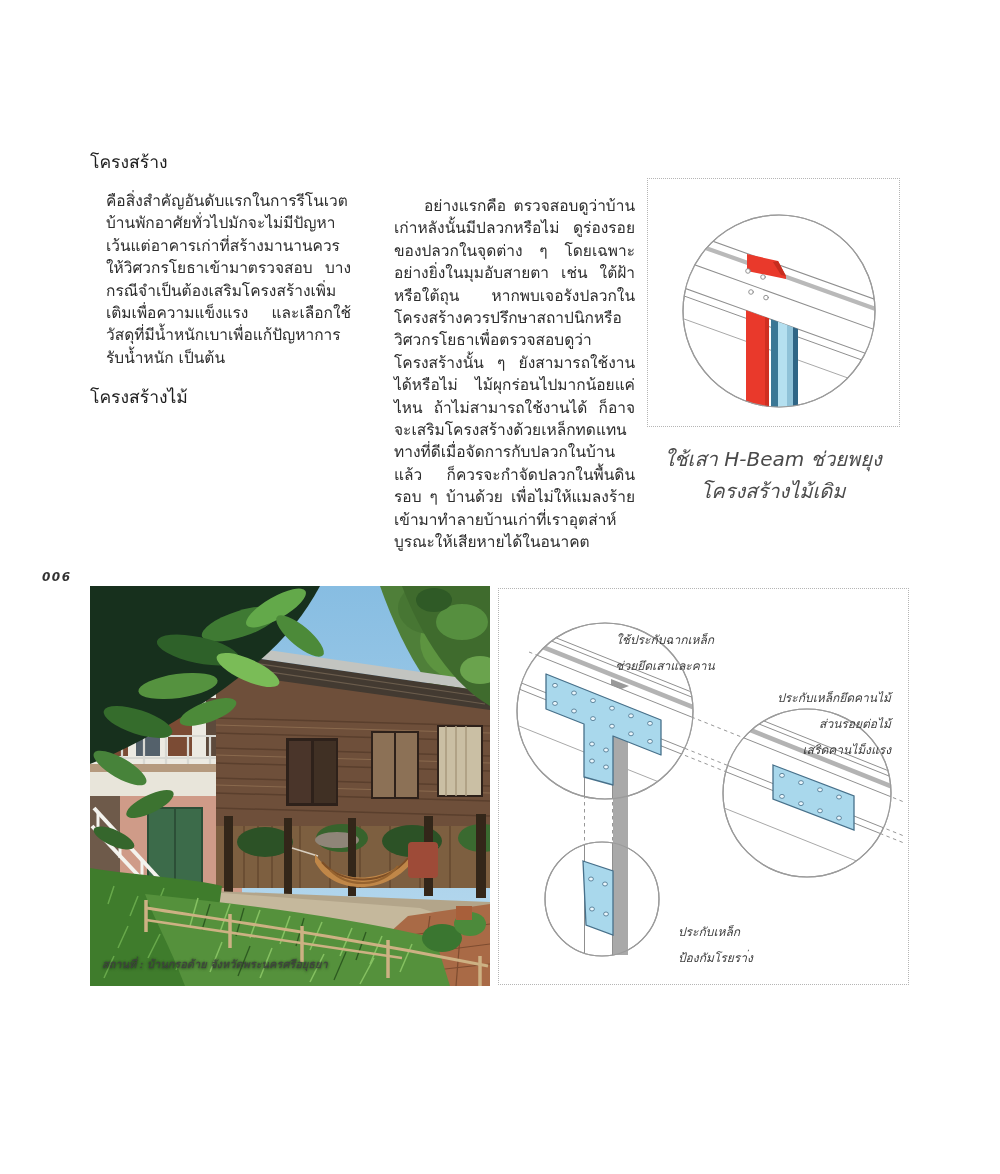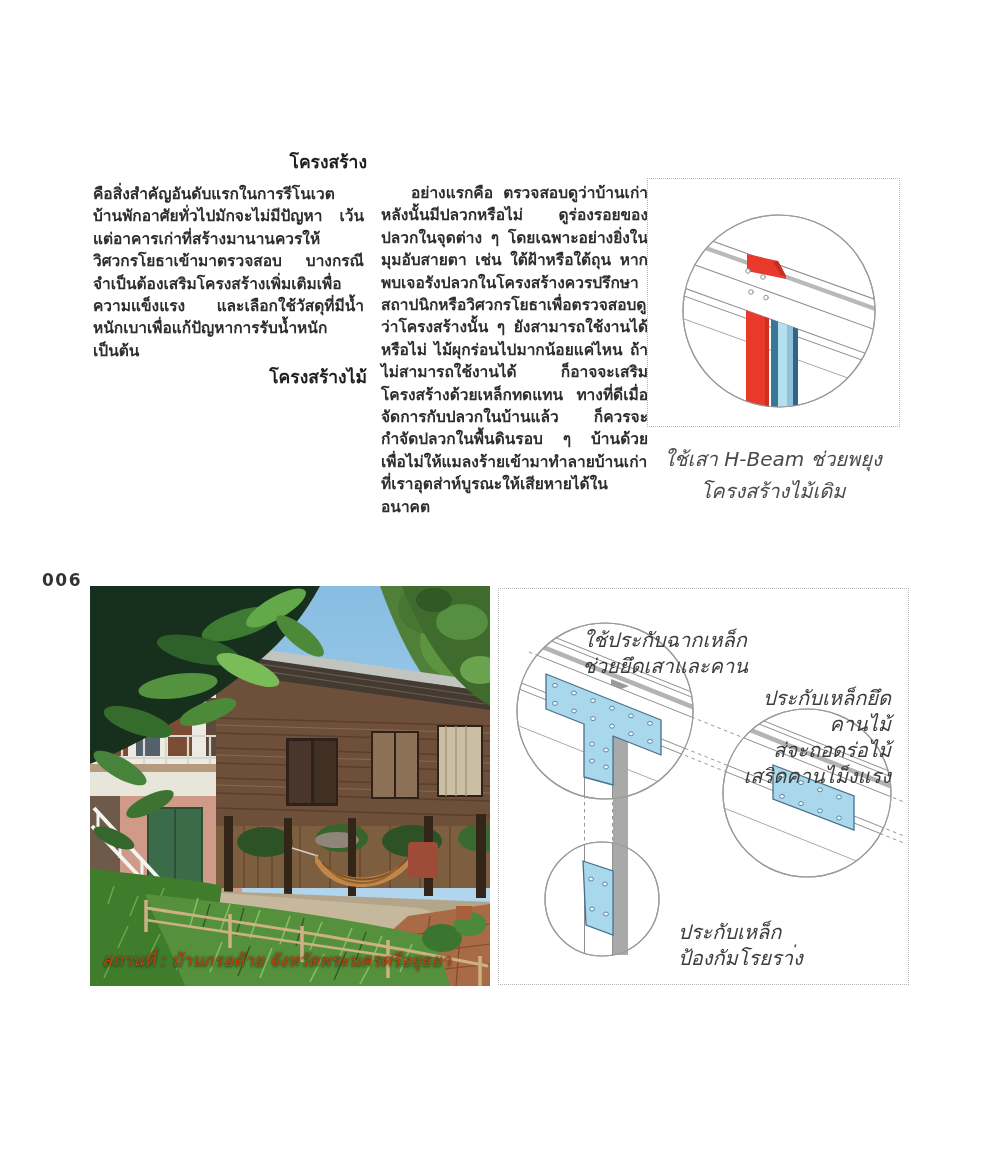--- a/index.html
+++ b/index.html
@@ -5,33 +5,33 @@
   html,body{margin:0;padding:0;background:#e8e8e8;}
   .page{
     position:relative;width:1000px;height:1174px;margin:0 auto;
     background:#ffffff;overflow:hidden;
     font-family:"DejaVu Sans","Liberation Sans",sans-serif;
     color:#2d2d2d;
   }
   .col{position:absolute;text-align:justify;font-size:15.5px;line-height:22.4px;}
   .col1{left:90px;top:150px;width:277px;}
   .col2{left:378px;top:179px;width:273px;}
-  .heading{font-size:17.5px;font-weight:bold;color:#1e1e1e;margin:0 0 9px 0;line-height:24px;text-align:right;}
+  .heading{font-size:17.5px;font-weight:normal;color:#1e1e1e;margin:0 0 9px 0;line-height:24px;text-align:left;}
   .heading2{}
-  .para{margin:3px;font-weight:bold;}
+  .para{margin:16px;}
   .para.indent{text-indent:30px;}
-  .pagenum{position:absolute;left:42px;top:570px;font-size:17px;font-weight:bold;letter-spacing:1.5px;color:#333;}
+  .pagenum{position:absolute;left:42px;top:570px;font-size:12px;font-weight:bold;letter-spacing:1.5px;color:#333;font-style:italic;}
   .fig-hbeam{position:absolute;left:647px;top:178px;width:251px;height:247px;border:1px dotted #b5b5b5;background:#fff;}
   .fig-hbeam-caption{position:absolute;left:640px;top:443px;width:266px;text-align:center;
     font-size:20px;font-style:italic;color:#4a4a4a;}
   .photo{position:absolute;left:90px;top:586px;width:400px;height:400px;overflow:hidden;}
-  .photo-caption{position:absolute;left:12px;bottom:13px;font-size:17px;font-style:italic;
-    color:#c2410c;text-shadow:0 1px 3px rgba(20,30,20,.65), 0 0 2px rgba(20,30,20,.5);}
+  .photo-caption{position:absolute;left:12px;bottom:13px;font-size:11px;font-style:italic;
+    color:#404040;text-shadow:0 1px 3px rgba(20,30,20,.65), 0 0 2px rgba(20,30,20,.5);}
   .fig-joint{position:absolute;left:498px;top:588px;width:409px;height:395px;border:1px dotted #b5b5b5;background:#fff;}
-  .joint-label{position:absolute;font-size:20px;font-style:italic;color:#3c3c3c;line-height:26px;}
+  .joint-label{position:absolute;font-size:12px;font-style:italic;color:#3c3c3c;line-height:26px;}
   .jl-top{left:80px;top:38px;width:172px;text-align:center;}
   .jl-right{left:240px;top:96px;width:152px;text-align:right;font-style:italic;}
   .jl-bottom{left:179px;top:330px;width:140px;text-align:left;}
 </style>
 </head>
 <body>
 
 <div class="page">
 
   <div class="col col1">
@@ -403,21 +403,21 @@
         <circle cx="308" cy="204" r="84"></circle>
         <circle cx="103" cy="310" r="57"></circle>
       </g>
     </svg>
     <div class="joint-label jl-top">
       <div>ใช้ประกับฉากเหล็ก</div>
       <div>ช่วยยึดเสาและคาน</div>
     </div>
     <div class="joint-label jl-right">
       <div>ประกับเหล็กยึดคานไม้</div>
-      <div>ส่จะถอดร่อไม้</div>
+      <div>ส่วนรอยต่อไม้</div>
       <div>เสริดคานไม็งแรง</div>
     </div>
     <div class="joint-label jl-bottom">
       <div>ประกับเหล็ก</div>
       <div>ป้องกัมโรยรา่ง</div>
     </div>
   </div>
 
 </div>
 

